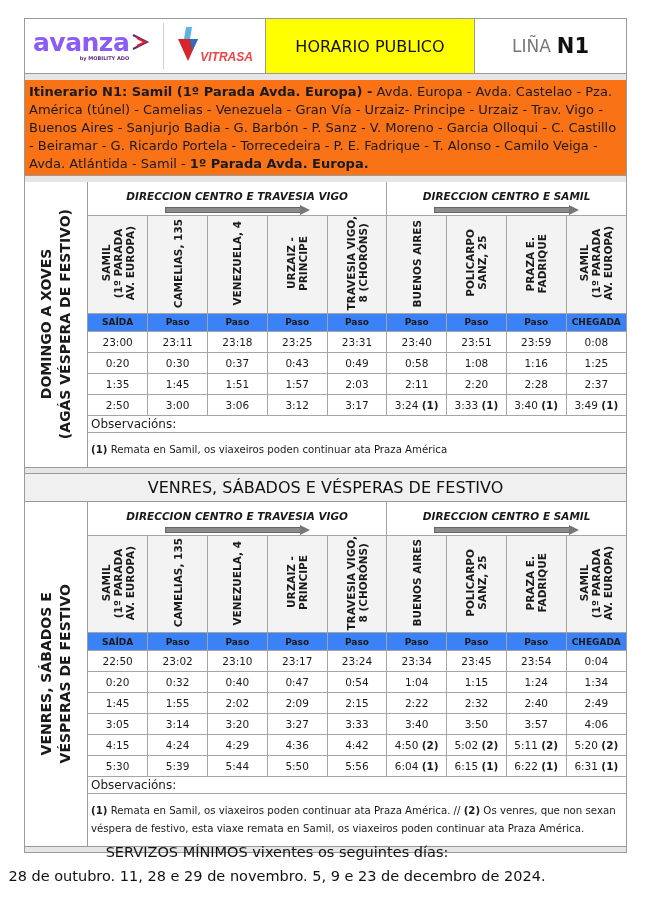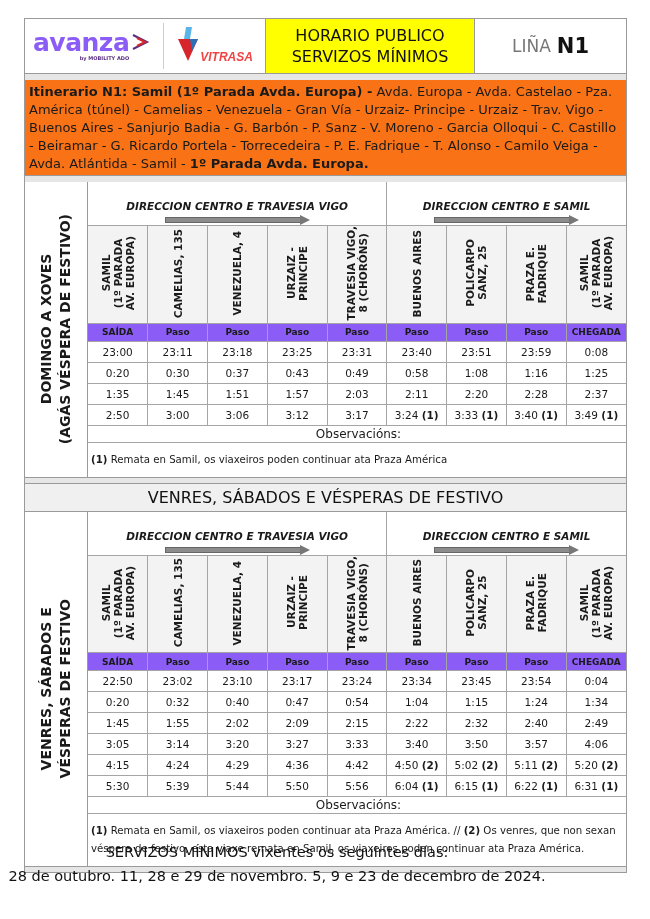--- a/index.html
+++ b/index.html
@@ -28,38 +28,38 @@
   .itinerary b { font-weight: bold; }
   
   .section { border: 1px solid #9a9a9a; border-top: none; background: #fff; }
   .section-title { height: 28px; background: #f0f0f0; border-bottom: 1px solid #9a9a9a; text-align: center; font-size: 16px; line-height: 28px; color: #111; }
   .section-body { display: flex; }
   .side-label { width: 63px; border-right: 1px solid #9a9a9a; display: flex; align-items: center; justify-content: center; }
   .side-label .rot { writing-mode: vertical-rl; transform: rotate(180deg); font-size: 14px; line-height: 19px; text-align: center; font-weight: bold; white-space: nowrap; }
   .grid { flex: 1; }
   table { border-collapse: collapse; width: 100%; table-layout: fixed; }
   td { border: 1px solid #a5a5a5; text-align: center; font-size: 10.5px; }
-  .dir-row td { height: 32px; border-top: none; vertical-align: top; padding-top: 18px; font-style: italic; font-weight: bold; font-size: 10.5px; }
+  .dir-row td { height: 32px; border-top: none; vertical-align: top; padding-top: 8px; font-style: italic; font-weight: bold; font-size: 10.5px; }
   .dir-row td:first-child { border-left: none; }
   .dir-row td:last-child { border-right: none; }
   .arrow { margin: 3px auto 0; width: 145px; height: 10px; position: relative; }
   .arrow .shaft { position: absolute; left: 0; top: 2px; width: 136px; height: 6px; background: #8c8c8c; border: 1px solid #666; }
   .arrow .head { position: absolute; right: 0; top: 0; width: 0; height: 0; border-top: 5px solid transparent; border-bottom: 5px solid transparent; border-left: 10px solid #777; }
   .stop-row td { height: 90px; background: #f3f3f3; padding: 0; }
   .stop-row td:first-child { border-left: none; }
   .stop-row td:last-child { border-right: none; }
   .stop { writing-mode: vertical-rl; transform: rotate(180deg); font-size: 10.5px; line-height: 12px; font-weight: bold; margin: 0 auto; text-align: center; white-space: pre; display: inline-block; }
-  .type-row td { height: 18px; background: #8b5cf6; font-size: 9px; font-weight: bold; }
+  .type-row td { height: 18px; background: #3b82f6; font-size: 9px; font-weight: bold; }
   .type-row td:first-child { border-left: none; }
   .type-row td:last-child { border-right: none; }
   .time-row td { height: 21px; font-size: 10.5px; }
   .time-row td:first-child { border-left: none; }
   .time-row td:last-child { border-right: none; text-align: center; }
   .time-row .note { font-weight: bold; }
-  .obs-title td { text-align: center; font-size: 12px; height: 17px; padding-left: 3px; border-left: none; border-right: none; }
+  .obs-title td { text-align: left; font-size: 12px; height: 17px; padding-left: 3px; border-left: none; border-right: none; }
   .obs-text td { text-align: left; font-size: 10.2px; line-height: 18px; padding: 8px 3px; border-left: none; border-right: none; border-bottom: none; }
   .obs-text b { font-weight: bold; }
   .section-foot { height: 6px; background: #e6e6e6; border-top: 1px solid #9a9a9a; }
   .footer { position: absolute; left: 0; top: 840px; width: 554px; text-align: center; font-size: 14.5px; line-height: 24px; color: #111; }
 </style>
 </head>
 <body>
 
 <div class="page">
   <div class="header">
@@ -83,21 +83,20 @@
               <polygon points="0,12 20,12 10,34" fill="#d6262b"></polygon>
               <polygon points="8,0 14,0 12,12 6,12" fill="#5ab4e6"></polygon>
               <polygon points="12,12 20,12 14,24" fill="#2a6fb8"></polygon>
             </svg>
         </span>
         <span class="vitrasa-word">VITRASA</span>
       </div>
     </div>
     <div class="title-box">
       <span>HORARIO PUBLICO</span>
-      <span>SERVIZOS MÍNIMOS</span>
     </div>
     <div class="line-box">
       <span class="line-pre">LIÑA</span>
       <span class="line-num">N1</span>
     </div>
   </div>
   <div class="gray-sep"></div>
   <div class="itinerary">
     <b>Itinerario N1: Samil (1º Parada Avda. Europa) -</b><span> Avda. Europa - Avda. Castelao - Pza. América (túnel) - Camelias - Venezuela - Gran Vía - Urzaiz- Principe - Urzaiz - Trav. Vigo - Buenos  Aires - Sanjurjo Badia - G. Barbón - P. Sanz - V. Moreno - Garcia Olloqui - C. Castillo - Beiramar - G. Ricardo Portela - Torrecedeira - P. E. Fadrique - T. Alonso - Camilo Veiga - Avda. Atlántida - Samil - </span><b>1º Parada Avda. Europa.</b>
   </div>

